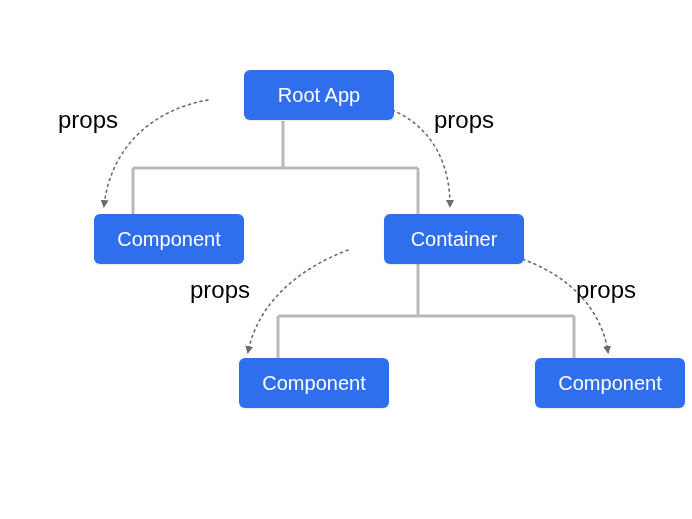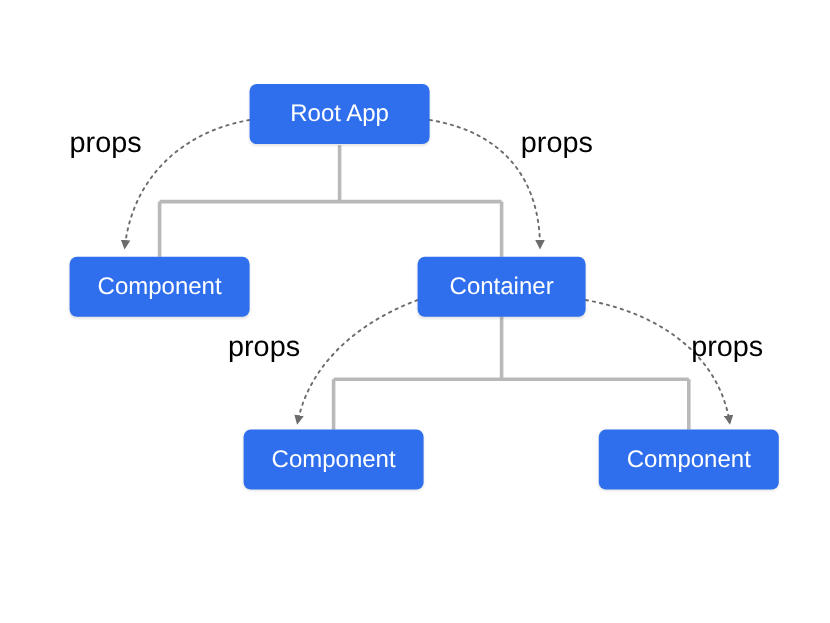--- a/index.html
+++ b/index.html
@@ -1,18 +1,18 @@
 <!DOCTYPE html>
 <html><head>
 <meta charset="utf-8">
 <style>
   html,body{margin:0;padding:0;width:692px;height:519px;background:#fff;font-family:-apple-system,BlinkMacSystemFont,"Segoe UI",Helvetica,Arial,sans-serif;}
   .stage{position:relative;width:692px;height:519px;}
   svg.wires{position:absolute;inset:0;width:692px;height:519px;}
-  .node{position:absolute;background:#2f6fed;color:#fff;font-size:20px;font-weight:500;border-radius:6px;display:flex;align-items:center;justify-content:center;box-shadow:0 1px 2px rgba(0,0,0,0.1);}
+  .node{position:absolute;background:#2f6fed;color:#fff;font-size:20px;font-weight:500;border-radius:6px;display:flex;align-items:center;justify-content:center;box-shadow:0 1px 2px rgba(0,0,0,0.1);margin-left:36px;}
   .label{position:absolute;font-size:24px;color:#000;font-weight:400;}
 </style>
 </head>
 <body>
 
 <div class="stage">
 
   <svg class="wires" viewBox="0 0 692 519">
     <defs>
       <marker id="arrowhead" markerWidth="8" markerHeight="8" refX="6" refY="4" orient="auto" markerUnits="userSpaceOnUse">

